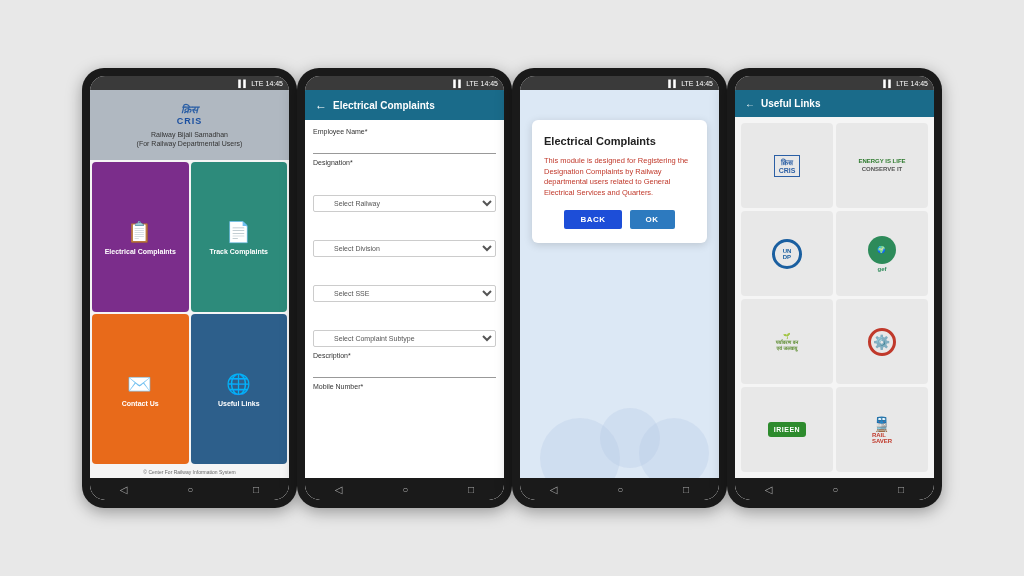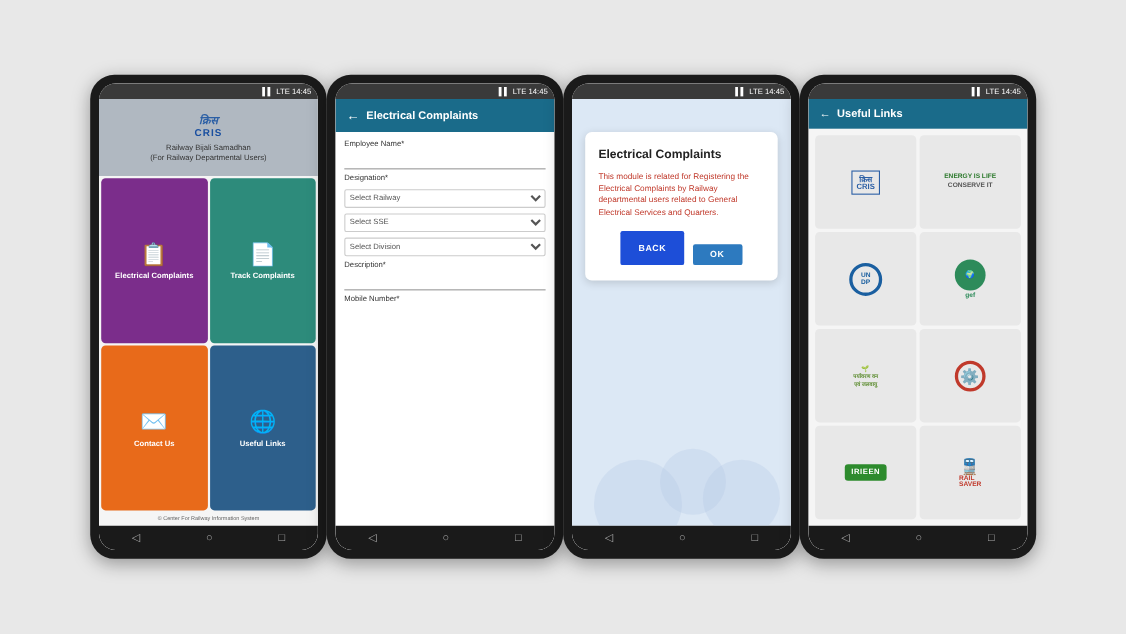--- a/index.html
+++ b/index.html
@@ -170,24 +170,25 @@
       width: 100%;
       font-size: 7px;
       padding: 2px 0;
       outline: none;
       color: #555;
     }
     .form-select {
       border: 1px solid #ccc;
       width: 100%;
       font-size: 7px;
-      padding: 3px 0;
+      padding: 3px 16px;
       background: #fff;
       color: #555;
       border-radius: 2px;
+      margin-top: 23px;
     }
 
     
     .dialog-screen {
       flex: 1;
       display: flex;
       flex-direction: column;
       background: #dce8f5;
     }
     .dialog-box {
@@ -218,21 +219,21 @@
     .dialog-btn {
       padding: 5px 16px;
       font-size: 8px;
       font-weight: bold;
       border: none;
       cursor: pointer;
       border-radius: 2px;
       letter-spacing: 0.5px;
     }
     .btn-back { background: #1d4ed8; color: #fff; }
-    .btn-ok { background: #2d7abf; color: #fff; margin-top: 12px; }
+    .btn-ok { background: #2d7abf; color: #fff; }
     .dialog-bg-circles {
       flex: 1;
       position: relative;
       overflow: hidden;
     }
     .bg-circle {
       position: absolute;
       border-radius: 50%;
       background: rgba(180,200,230,0.3);
     }
@@ -389,24 +390,27 @@
             <div class="form-label">Employee Name*</div>
             <input class="form-input" type="text" style="">
           </div>
           <div>
             <div class="form-label">Designation*</div>
           </div>
           <select class="form-select">
             <option>Select Railway</option>
           </select>
           <select class="form-select">
+            <option>Select Division</option>
+          </select>
+          <select class="form-select">
             <option>Select SSE</option>
           </select>
           <select class="form-select">
-            <option>Select Division</option>
+            <option>Select Complaint Subtype</option>
           </select>
           <div>
             <div class="form-label">Description*</div>
             <input class="form-input" type="text" style="">
           </div>
           <div>
             <div class="form-label">Mobile Number*</div>
           </div>
         </div>
       </div>
@@ -420,21 +424,21 @@
 
   <div class="phone">
     <div class="phone-screen">
       <div class="status-bar">
         <span>▌▌</span>
         <span>LTE 14:45</span>
       </div>
       <div class="dialog-screen">
         <div class="dialog-box">
           <div class="dialog-title">Electrical Complaints</div>
-          <div class="dialog-body">This module is related for Registering the Electrical Complaints by Railway departmental users related to General Electrical Services and Quarters.</div>
+          <div class="dialog-body">This module is designed for Registering the Designation Complaints by Railway departmental users related to General Electrical Services and Quarters.</div>
           <div class="dialog-buttons">
             <button class="dialog-btn btn-back">BACK</button>
             <button class="dialog-btn btn-ok">OK</button>
           </div>
         </div>
         <div class="dialog-bg-circles">
           <div class="bg-circle" style="width:80px;height:80px;bottom:-20px;left:20px;"></div>
           <div class="bg-circle" style="width:60px;height:60px;bottom:10px;left:80px;"></div>
           <div class="bg-circle" style="width:70px;height:70px;bottom:-10px;right:10px;"></div>
         </div>

